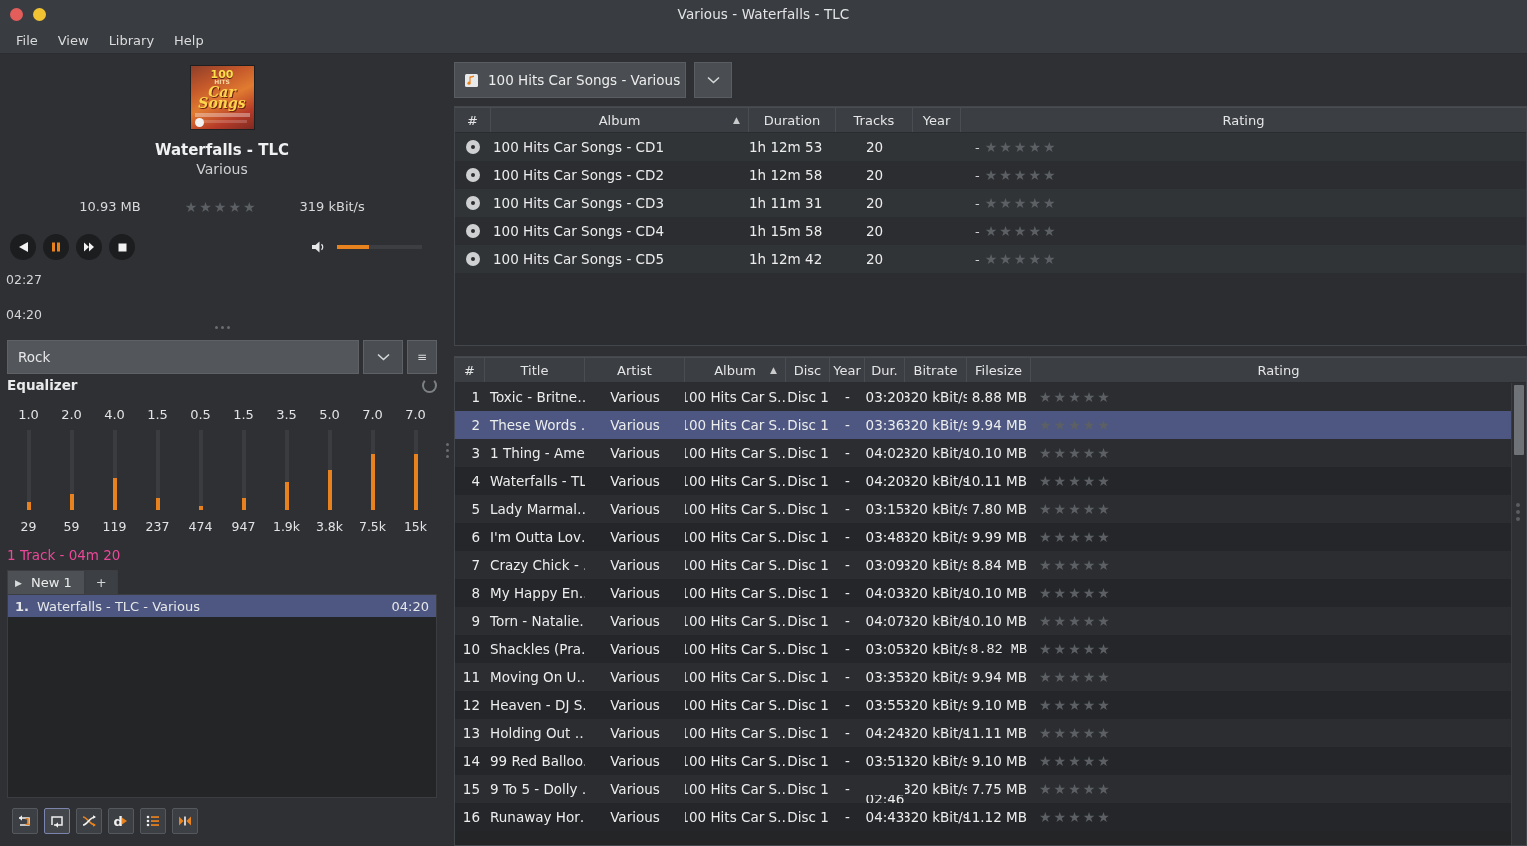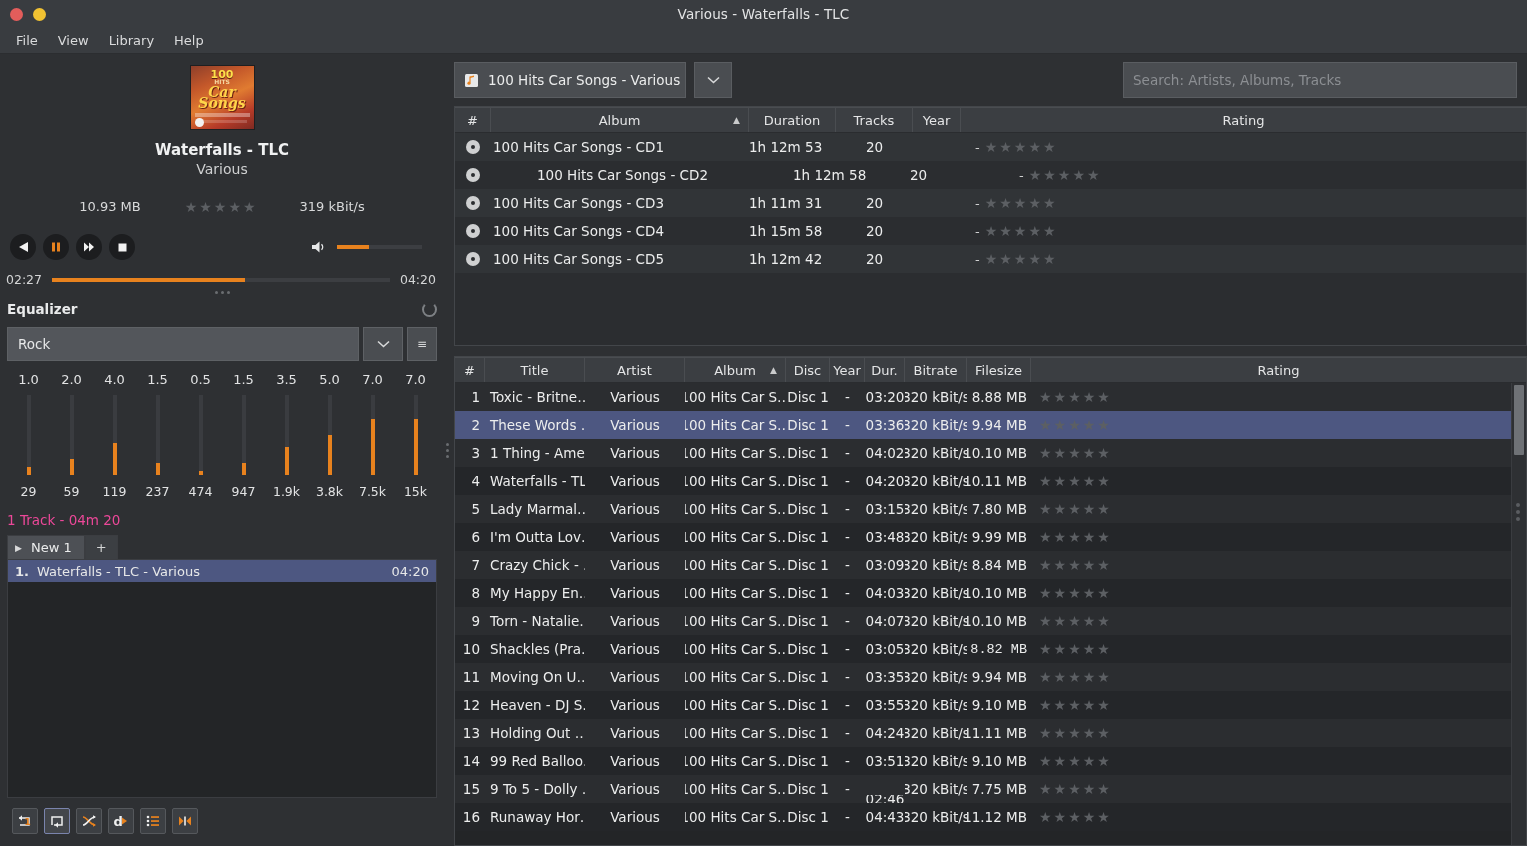--- a/index.html
+++ b/index.html
@@ -128,22 +128,22 @@
     margin-right:7px; cursor:pointer;
   }
   .tbtn svg { display:block; }
   #vol-area { margin-left:auto; display:flex; align-items:center; gap:9px; padding-right:12px;}
   #vol-track {
     width:85px; height:4px; background:#3c3e42; position:relative; cursor:pointer;
   }
   #vol-fill { position:absolute; left:0; top:0; height:100%; background:#e8821e; }
 
   #seekrow {
-    display:flex; align-items:center; gap:10px;
-    padding: 8px 8px 0 6px; font-size:12.5px; color:#d4d5d6;
+    display:flex; gap:10px;
+    padding: 8px 8px 0 6px; font-size:12.5px; color:#d4d5d6;flex-direction:column;
   }
   #seek-track { flex:1; height:4px; background:#3c3e42; position:relative; cursor:pointer; }
   #seek-fill { position:absolute; left:0; top:0; height:100%; background:#e8821e; }
 
   .hsplit {
     height:11px; display:flex; align-items:center; justify-content:center;
     gap:3px; cursor:row-resize;
   }
   .hsplit i { width:3px; height:3px; border-radius:50%; background:#6a6d71; display:block;}
 
@@ -414,32 +414,32 @@
       <span>04:20</span>
     </div>
 
     <div class="hsplit">
         <i></i>
         <i></i>
         <i></i>
       </div>
 
     <div id="eq">
-      <div id="eq-head">
-        <span id="eq-title">Equalizer</span>
-        <span id="eq-power"></span>
-      </div>
       <div id="eq-preset-row">
         <div id="eq-preset">Rock</div>
         <div id="eq-preset-drop">
           <svg width="13" height="8" viewBox="0 0 13 8">
               <polyline points="1,1.5 6.5,6.5 12,1.5" stroke="#d7d8d9" stroke-width="1.6" fill="none"></polyline>
             </svg>
         </div>
         <div id="eq-menu-btn">≡</div>
+      </div>
+      <div id="eq-head">
+        <span id="eq-title">Equalizer</span>
+        <span id="eq-power"></span>
       </div>
       <div id="eq-bands">
           <div class="band">
             <div class="band-val">1.0</div>
             <div class="band-slot">
               <div class="band-fill" style="height: 10%;"></div>
             </div>
             <div class="band-freq">29</div>
           </div>
           <div class="band">
@@ -590,21 +590,20 @@
           <path d="M6 3.5 L10 2.6 V4 L6 5 Z" fill="#e8821e"></path>
           <circle cx="5" cy="10.2" r="1.6" fill="#e8821e"></circle>
         </svg>
         <span>100 Hits Car Songs - Various</span>
       </div>
       <div id="lib-drop">
         <svg width="13" height="8" viewBox="0 0 13 8">
             <polyline points="1,1.5 6.5,6.5 12,1.5" stroke="#d7d8d9" stroke-width="1.6" fill="none"></polyline>
           </svg>
       </div>
-      <div id="search">Search: Artists, Albums, Tracks</div>
     </div>
 
     <div id="albums-wrap">
       <div class="tbl-head" id="alb-head">
           <div class="th" style="width: 36px;">
             <span>#</span>
           </div>
           <div class="th" style="width: 258px;">
             <span>Album</span>
             <span class="sortarrow">▲</span>
@@ -639,21 +638,21 @@
                 <span>★</span>
                 <span>★</span>
                 <span>★</span>
               </span>
             </div>
           </div>
           <div class="alb-row">
             <div class="alb-cell" style="width: 36px; justify-content: center;">
               <span class="cd-icon"></span>
             </div>
-            <div class="alb-cell" style="width: 258px; padding-left: 2px; margin-left: 44px;">100 Hits Car Songs - CD2</div>
+            <div class="alb-cell" style="width: 258px; padding-left: 2px;">100 Hits Car Songs - CD2</div>
             <div class="alb-cell" style="width: 87px;">1h 12m 58</div>
             <div class="alb-cell" style="width: 77px; justify-content: center;">20</div>
             <div class="alb-cell" style="width: 48px; justify-content: center;"></div>
             <div class="alb-cell" style="flex: 1 1 0%; padding-left: 14px;">
               <span class="rate-dash">-</span>
               <span class="stars">
                 <span>★</span>
                 <span>★</span>
                 <span>★</span>
                 <span>★</span>

